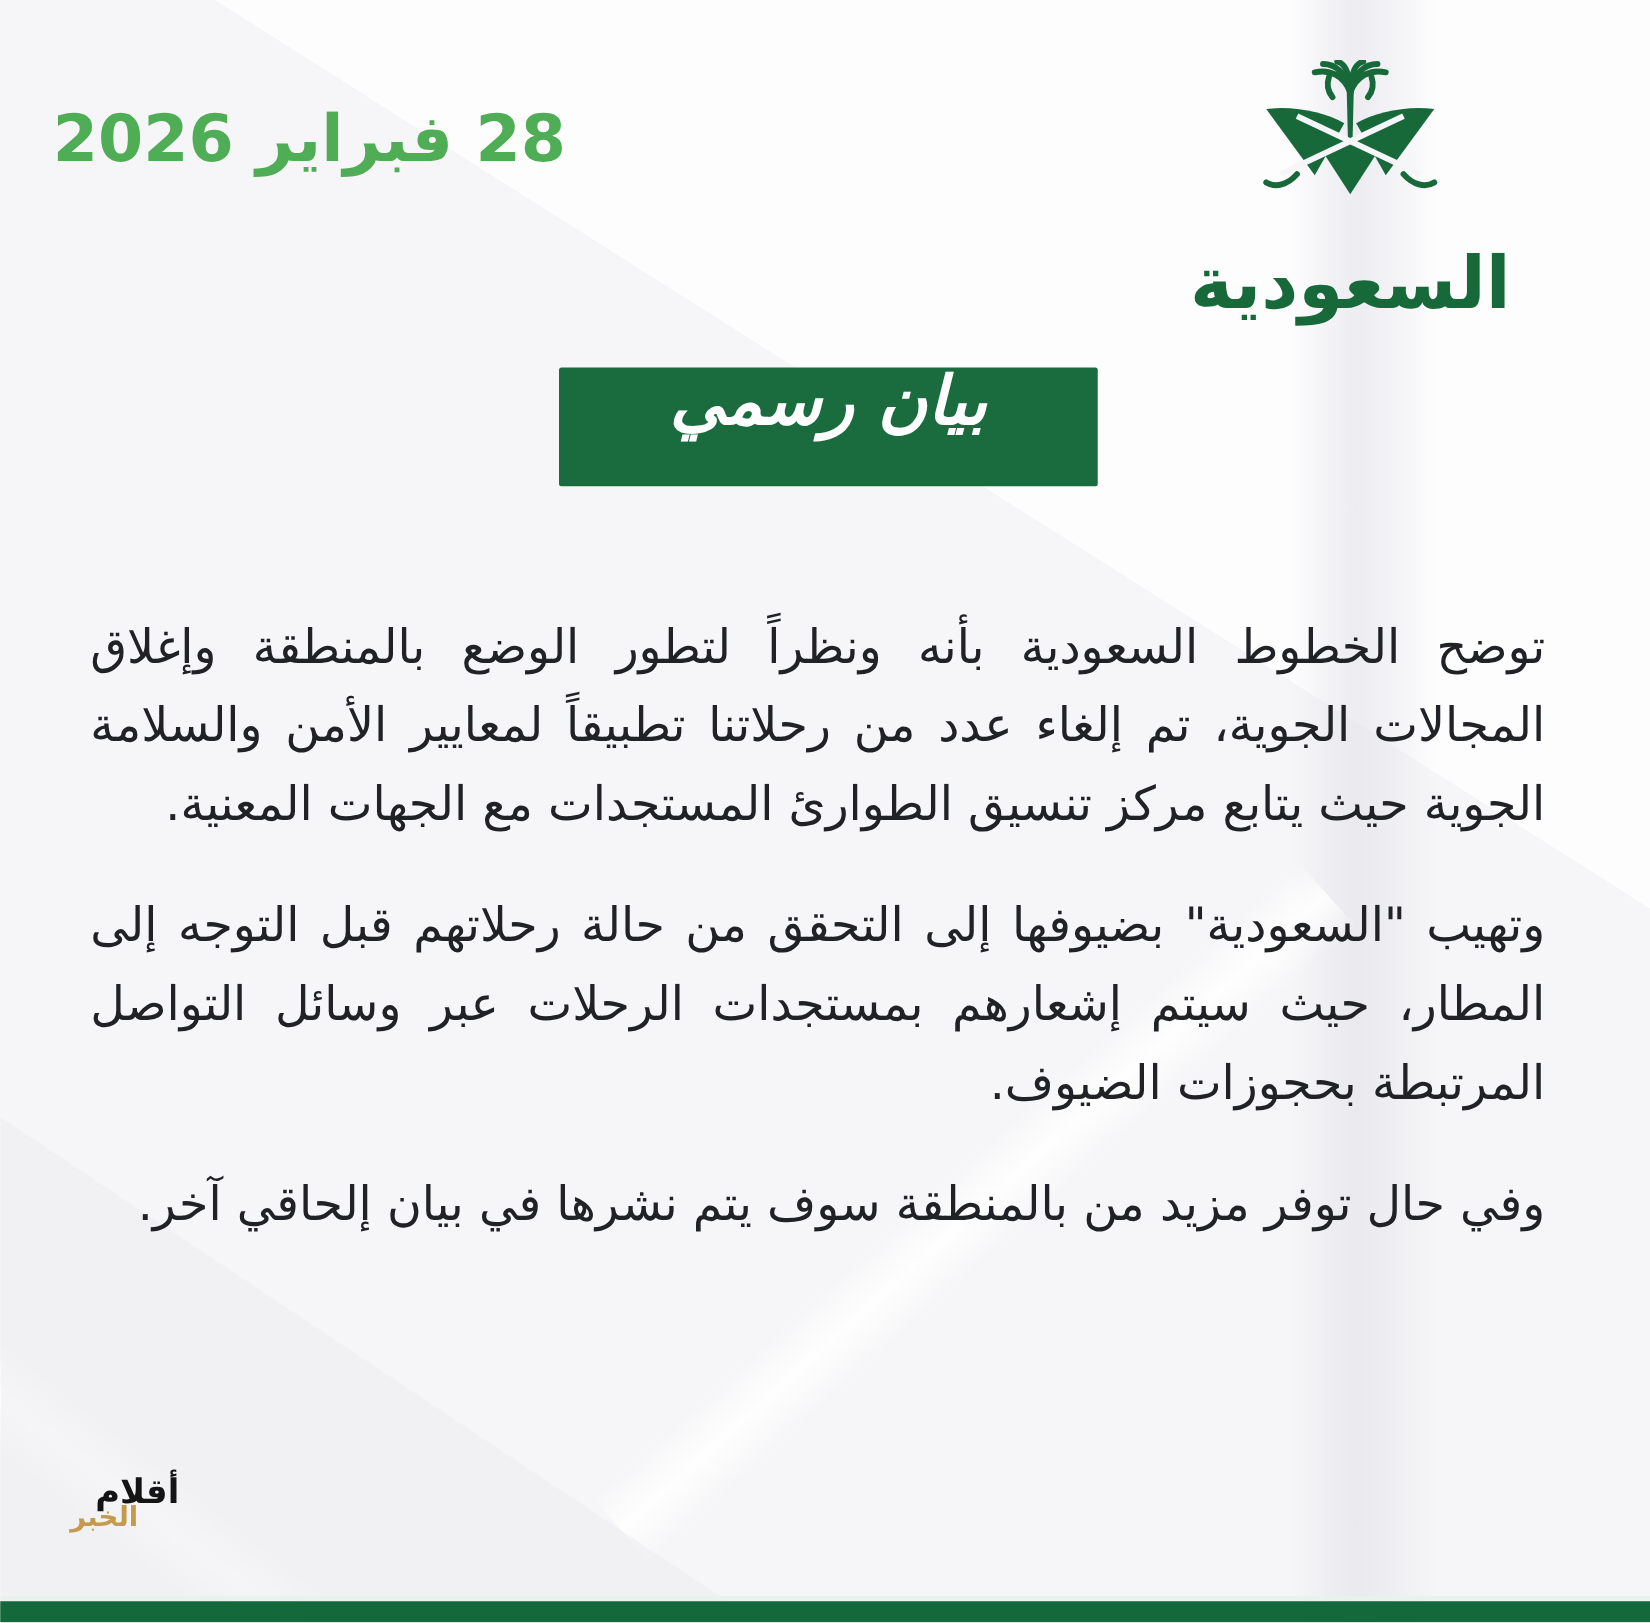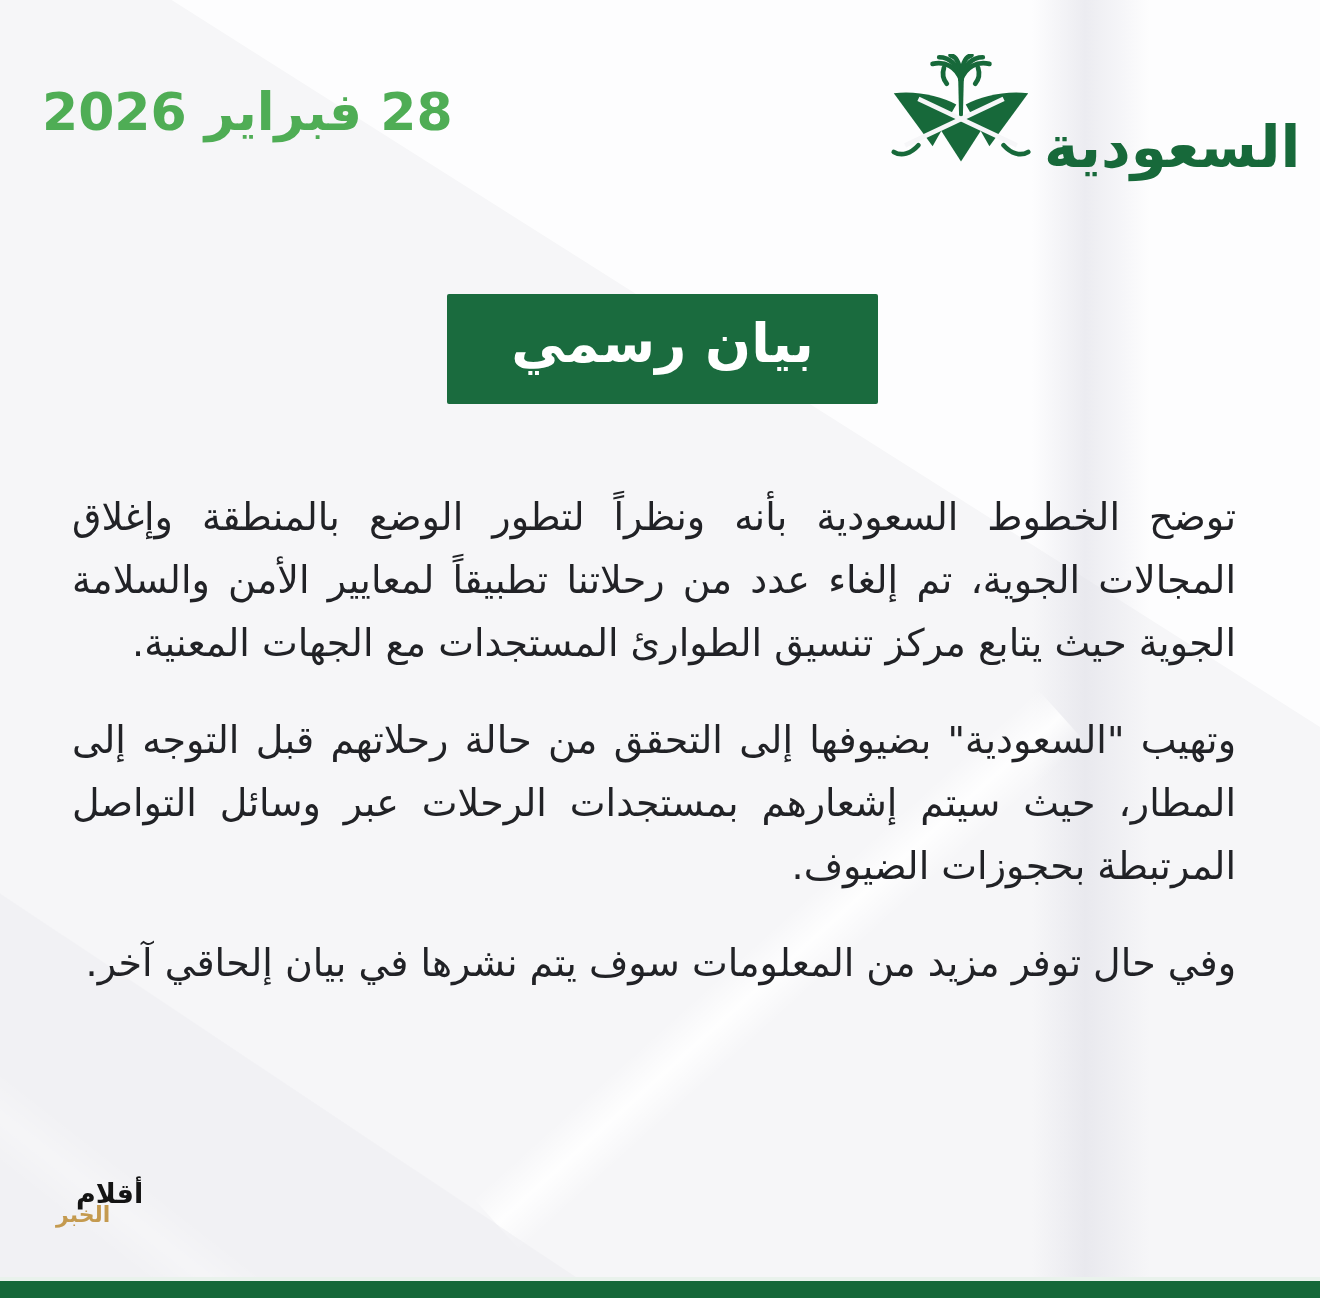--- a/index.html
+++ b/index.html
@@ -43,37 +43,38 @@
 
   
   .date{
     position:absolute;left:42px;top:82px;
     font-size:52px;font-weight:bold;letter-spacing:.5px;
     color:var(--date-green,#4fad55);
     direction:rtl;
   }
   .logo{
     position:absolute;left:890px;top:48px;width:380px;height:128px;
-    display:flex;flex-direction:row;align-items:flex-end;gap:12px;
+    display:flex;flex-direction:column;align-items:center;gap:27px;
     direction:ltr;
   }
   .emblem{width:142px;height:122px;flex:0 0 auto;}
   .wordmark{
     font-size:58px;font-weight:bold;
     color:var(--brand-green,#17693a);
     line-height:1;white-space:nowrap;
     direction:rtl;
   }
 
   
   .banner{
-    position:absolute;left:447px;top:294px;width:431px;height:110px;
+    position:absolute;left:447px;top:294px;width:431px;height:95px;
     background:var(--banner-green,#1a6b3e);
-    display:flex;align-items:center;justify-content:center;
+    display:flex;justify-content:center;
     border-radius:2px;
+    font-style:italic;
   }
   .banner-title{
     color:var(--banner-text,#ffffff);
     font-size:54px;font-weight:bold;line-height:1;
     padding-bottom:10px;
   }
 
   
   .body-text{
     position:absolute;right:72px;left:72px;top:486px;
@@ -155,21 +156,21 @@
     <div class="wordmark">السعودية</div>
   </div>
 
   <div class="banner">
     <span class="banner-title">بيان رسمي</span>
   </div>
 
   <main class="body-text">
     <p>توضح الخطوط السعودية بأنه ونظراً لتطور الوضع بالمنطقة وإغلاق المجالات الجوية، تم إلغاء عدد من رحلاتنا تطبيقاً لمعايير الأمن والسلامة الجوية حيث يتابع مركز تنسيق الطوارئ المستجدات مع الجهات المعنية.</p>
     <p>وتهيب "السعودية" بضيوفها إلى التحقق من حالة رحلاتهم قبل التوجه إلى المطار، حيث سيتم إشعارهم بمستجدات الرحلات عبر وسائل التواصل المرتبطة بحجوزات الضيوف.</p>
-    <p>وفي حال توفر مزيد من المعلومات سوف يتم نشرها في بيان إلحاقي آخر.</p>
+    <p>وفي حال توفر مزيد من بالمنطقة سوف يتم نشرها في بيان إلحاقي آخر.</p>
   </main>
 
   <div class="watermark">
     <span class="wm-line1">أقلام</span>
     <span class="wm-line2">الخبر</span>
   </div>
 
   <div class="strip-halo"></div>
   <div class="bottom-strip"></div>
 

